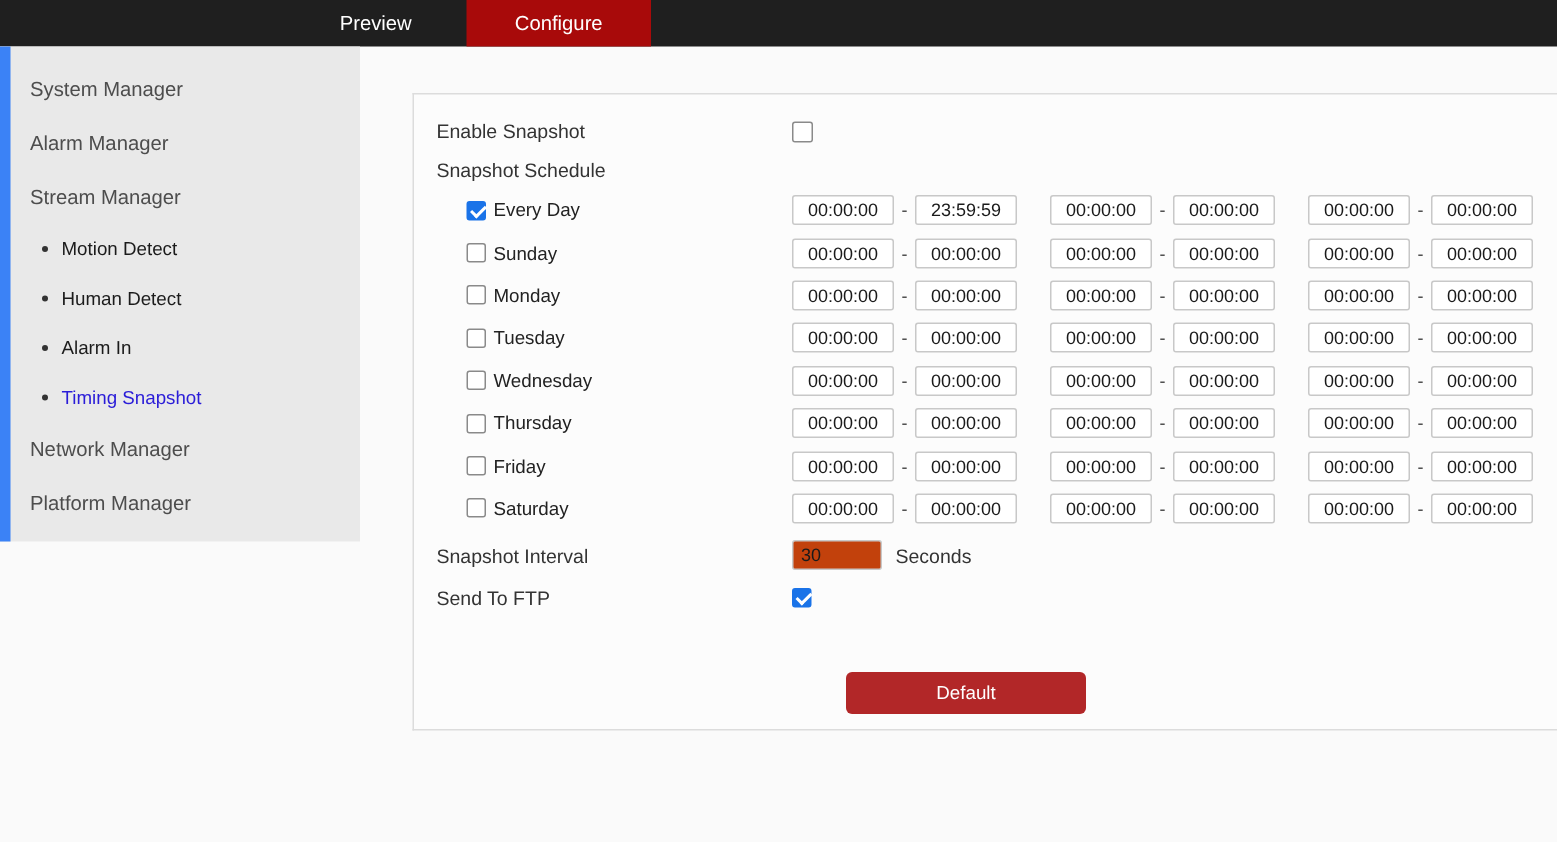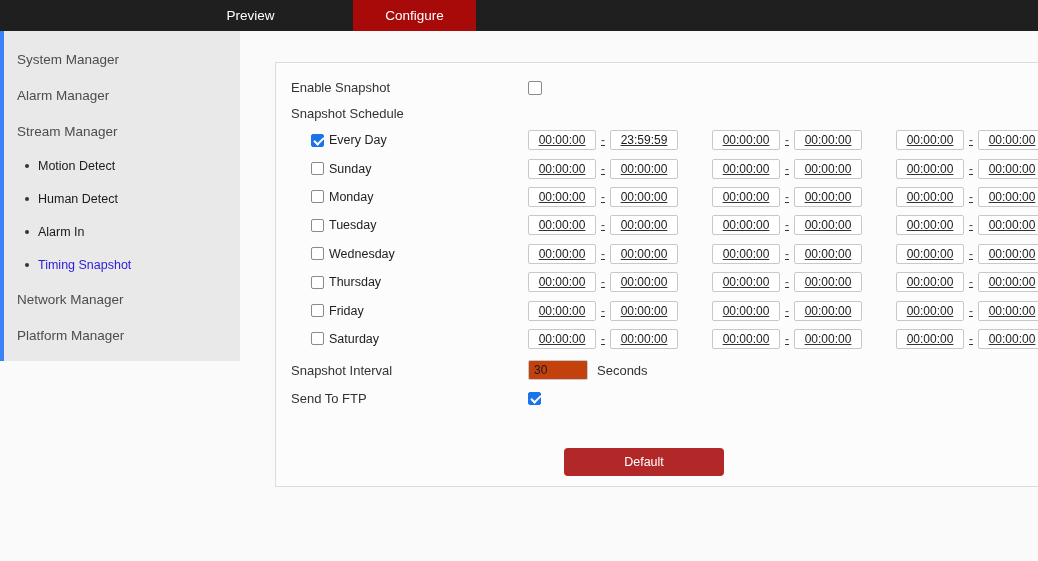--- a/index.html
+++ b/index.html
@@ -24,27 +24,27 @@
   .topbar{
     height:31px;background:var(--topbar-bg);
     display:flex;align-items:stretch;
   }
   .topbar-spacer{width:190px;}
   .tab{
     width:121px;color:#fff;font-size:13.5px;
     display:flex;align-items:center;justify-content:center;
     cursor:pointer;
   }
-  .tab.active{background:var(--active-tab-bg);width:123px;margin-left:42px;}
+  .tab.active{background:var(--active-tab-bg);width:123px;}
   
   .layout{display:flex;height:530px;}
   .sidebar{
     width:240px;height:330px;background:var(--sidebar-bg);
     padding-top:10px;flex:none;
-    border-left:4px solid #3b82f6;
+    border-left:7px solid #3b82f6;
   }
   .side-top{
     height:36px;display:flex;align-items:center;
     padding-left:13px;font-size:13.5px;color:#4d4d4d;cursor:pointer;
   }
   .side-sub{
     height:33px;display:flex;align-items:center;
     padding-left:21px;font-size:12.5px;color:#1b1b1b;cursor:pointer;
   }
   .side-sub .bullet{
@@ -77,21 +77,21 @@
     width:13px;height:13px;border:1px solid #8a8a8a;border-radius:2px;
     background:#fff;display:inline-block;position:relative;flex:none;
     cursor:pointer;
   }
   .cb.checked{background:var(--cb-checked);border-color:var(--cb-checked);}
   .cb.checked::after{
     content:"";position:absolute;left:3.5px;top:0.5px;width:4px;height:8px;
     border:solid #fff;border-width:0 2px 2px 0;transform:rotate(45deg);
   }
   .cb-large{width:14px;height:14px;}
-  .time-group{display:flex;align-items:center;margin-right:34px;text-decoration:underline;}
+  .time-group{display:flex;align-items:center;margin-right:22px;}
   .time-input{
     width:68px;height:20px;border:1px solid #c8c8c8;border-radius:2px;
     font-size:12px;text-align:center;color:#1a1a1a;background:#fff;
     font-family:"Liberation Sans","DejaVu Sans",sans-serif;
   }
   .dash{font-size:12px;color:#444;margin:0 5px;}
   .row-interval{height:28px;margin-top:3px;}
   .row-ftp{height:28px;}
   .interval-input{
     width:60px;height:20px;border:1px solid #c8c8c8;border-radius:2px;

